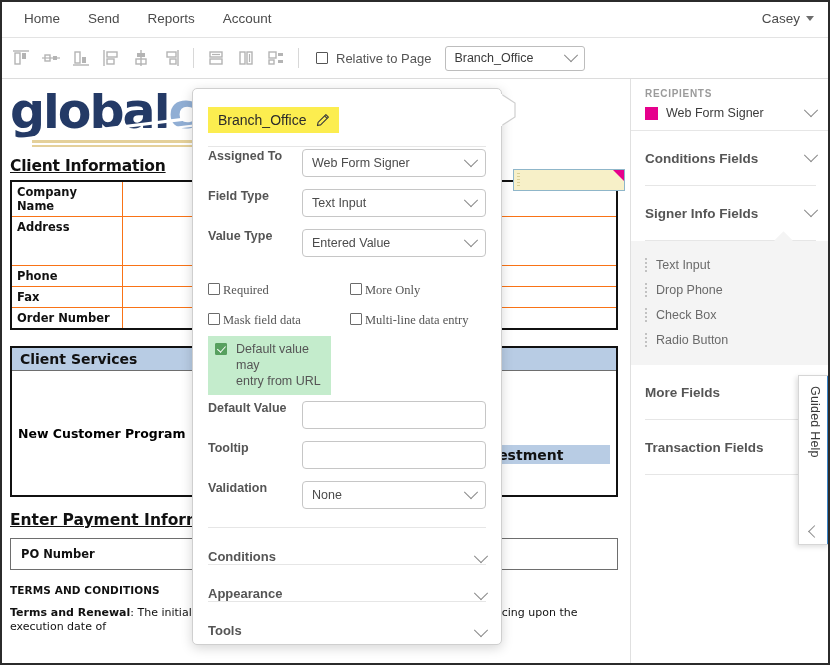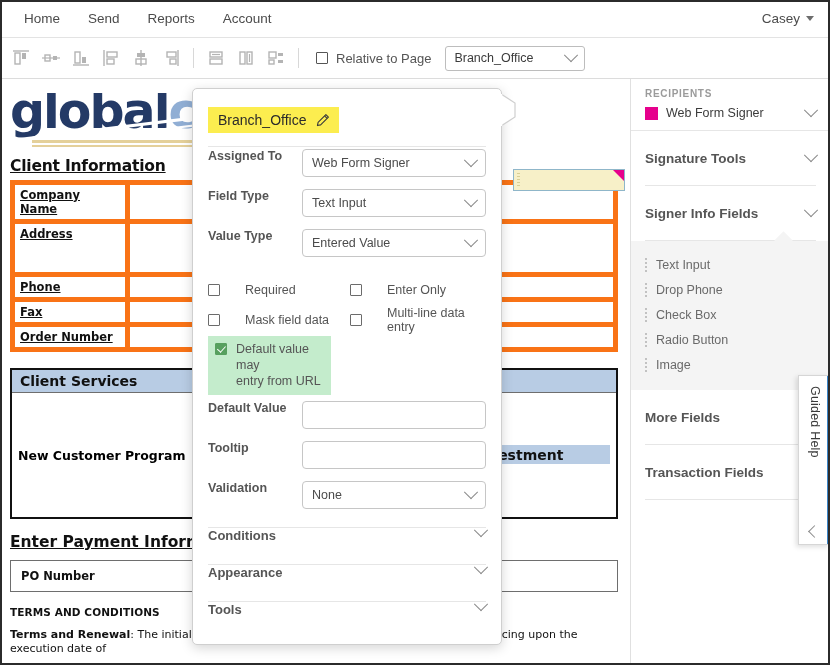--- a/index.html
+++ b/index.html
@@ -91,22 +91,22 @@
   .logo-bar2{position:absolute;left:22px;top:52px;width:280px;height:2px;background:#e4d09a;}
 
   .sec-head{
     font-size:15.5px;font-weight:bold;color:#111;text-decoration:underline;
     margin:6px 0 5px 2px;font-family:"DejaVu Sans",sans-serif;letter-spacing:-.2px;
   }
   .doc-table{
     border-collapse:collapse;width:608px;margin-left:2px;table-layout:fixed;
   }
   .doc-table td{
-    border:5px solid #f97316;font-size:11.5px;color:#111;padding:3px 5px;
-    font-family:"DejaVu Sans",sans-serif;font-weight:bold;vertical-align:top;text-decoration:underline;
+    border:1px solid #f97316;font-size:11.5px;color:#111;padding:3px 5px;
+    font-family:"DejaVu Sans",sans-serif;font-weight:bold;vertical-align:top;
   }
   .doc-table td.val{font-weight:normal;background:#fff;}
   .tbl-outer{border:2px solid #111 !important;}
 
   .svc-table{
     border-collapse:collapse;width:608px;margin-left:2px;table-layout:fixed;
     border:2px solid #111;
   }
   .svc-table td{border:1px solid #6e6e6e;padding:4px 6px;font-size:11.5px;
     font-family:"DejaVu Sans",sans-serif;vertical-align:middle;}
@@ -229,41 +229,41 @@
     box-sizing:border-box;font-size:12.5px;color:#4b4b4b;cursor:pointer;
   }
   .finput{
     flex:1;height:28px;border:1px solid #c6c6c6;border-radius:4px;background:#fff;
     box-sizing:border-box;font-size:12.5px;color:#4b4b4b;padding:0 9px;
     font-family:"Liberation Sans",sans-serif;outline:none;
   }
 
   .chk-grid{margin-top:8px;position:relative;}
   .chk-row{display:flex;height:30px;align-items:center;}
-  .chk{display:flex;align-items:center;gap:25px;cursor:pointer;}
+  .chk{display:flex;align-items:flex-start;gap:3px;cursor:pointer;font-family:Liberation Serif, serif;}
   .chk.col1{width:142px;flex:none;}
   .cbox{
     width:12px;height:12px;border:1.5px solid #6b6b6b;background:#fff;box-sizing:border-box;
     border-radius:1px;flex:none;position:relative;
   }
   .cbox.checked{background:#57a05f;border-color:#57a05f;}
   .cbox.checked:after{
     content:"";position:absolute;left:3px;top:0.5px;width:3.5px;height:7px;
     border-right:1.8px solid #fff;border-bottom:1.8px solid #fff;transform:rotate(42deg);
   }
   .chk-label{font-size:12.5px;color:#555;}
   .chk-highlight{
     background:#c4eccc;padding:5px 8px 6px 7px;margin-top:1px;display:inline-flex;
     align-items:flex-start;gap:9px;width:123px;box-sizing:border-box;cursor:pointer;
   }
   .chk-highlight .chk-label{line-height:16px;}
   .chk-highlight .cbox{margin-top:1.5px;}
 
   .acc-row{
-    display:flex;align-items:flex-start;justify-content:space-between;height:36px;cursor:pointer;
+    display:flex;align-items:flex-end;justify-content:space-between;height:36px;cursor:pointer;
   }
   .acc-title{font-size:13px;font-weight:bold;color:#555;}
   .acc-hr{height:1px;background:#e6e6e6;}
 
   .outer-border{
     position:absolute;left:0;top:0;width:830px;height:665px;
     border:2px solid #2b2b2b;box-sizing:border-box;pointer-events:none;z-index:90;
   }
 </style>
 </head>
@@ -482,21 +482,21 @@
     </div>
 
     <div class="chk-grid">
       <div class="chk-row">
         <div class="chk col1">
           <span class="cbox"></span>
           <span class="chk-label">Required</span>
         </div>
         <div class="chk">
           <span class="cbox"></span>
-          <span class="chk-label">Enter Only</span>
+          <span class="chk-label">More Only</span>
         </div>
       </div>
       <div class="chk-row">
         <div class="chk col1">
           <span class="cbox"></span>
           <span class="chk-label">Mask field data</span>
         </div>
         <div class="chk">
           <span class="cbox"></span>
           <span class="chk-label">Multi-line data entry</span>
@@ -549,21 +549,21 @@
     <div class="recip-block">
       <div class="recip-label">RECIPIENTS</div>
       <div class="recip-row">
         <span class="recip-swatch"></span>
         <span class="recip-name">Web Form Signer</span>
         <span class="chev"></span>
       </div>
     </div>
 
     <div class="sb-section">
-      <span class="sb-title">Signature Tools</span>
+      <span class="sb-title">Conditions Fields</span>
       <span class="chev"></span>
     </div>
     <div class="sb-divider"></div>
 
     <div class="sb-section">
       <span class="sb-title">Signer Info Fields</span>
       <span class="chev"></span>
     </div>
     <div class="sb-divider"></div>
 
@@ -579,24 +579,20 @@
         <span class="sb-item-label">Drop Phone</span>
       </div>
       <div class="sb-item">
         <span class="sb-grip"></span>
         <span class="sb-item-label">Check Box</span>
       </div>
       <div class="sb-item">
         <span class="sb-grip"></span>
         <span class="sb-item-label">Radio Button</span>
       </div>
-      <div class="sb-item">
-        <span class="sb-grip"></span>
-        <span class="sb-item-label">Image</span>
-      </div>
     </div>
 
     <div class="sb-section">
       <span class="sb-title">More Fields</span>
       <span class="chev" style="visibility:hidden"></span>
     </div>
     <div class="sb-divider"></div>
 
     <div class="sb-section">
       <span class="sb-title">Transaction Fields</span>

